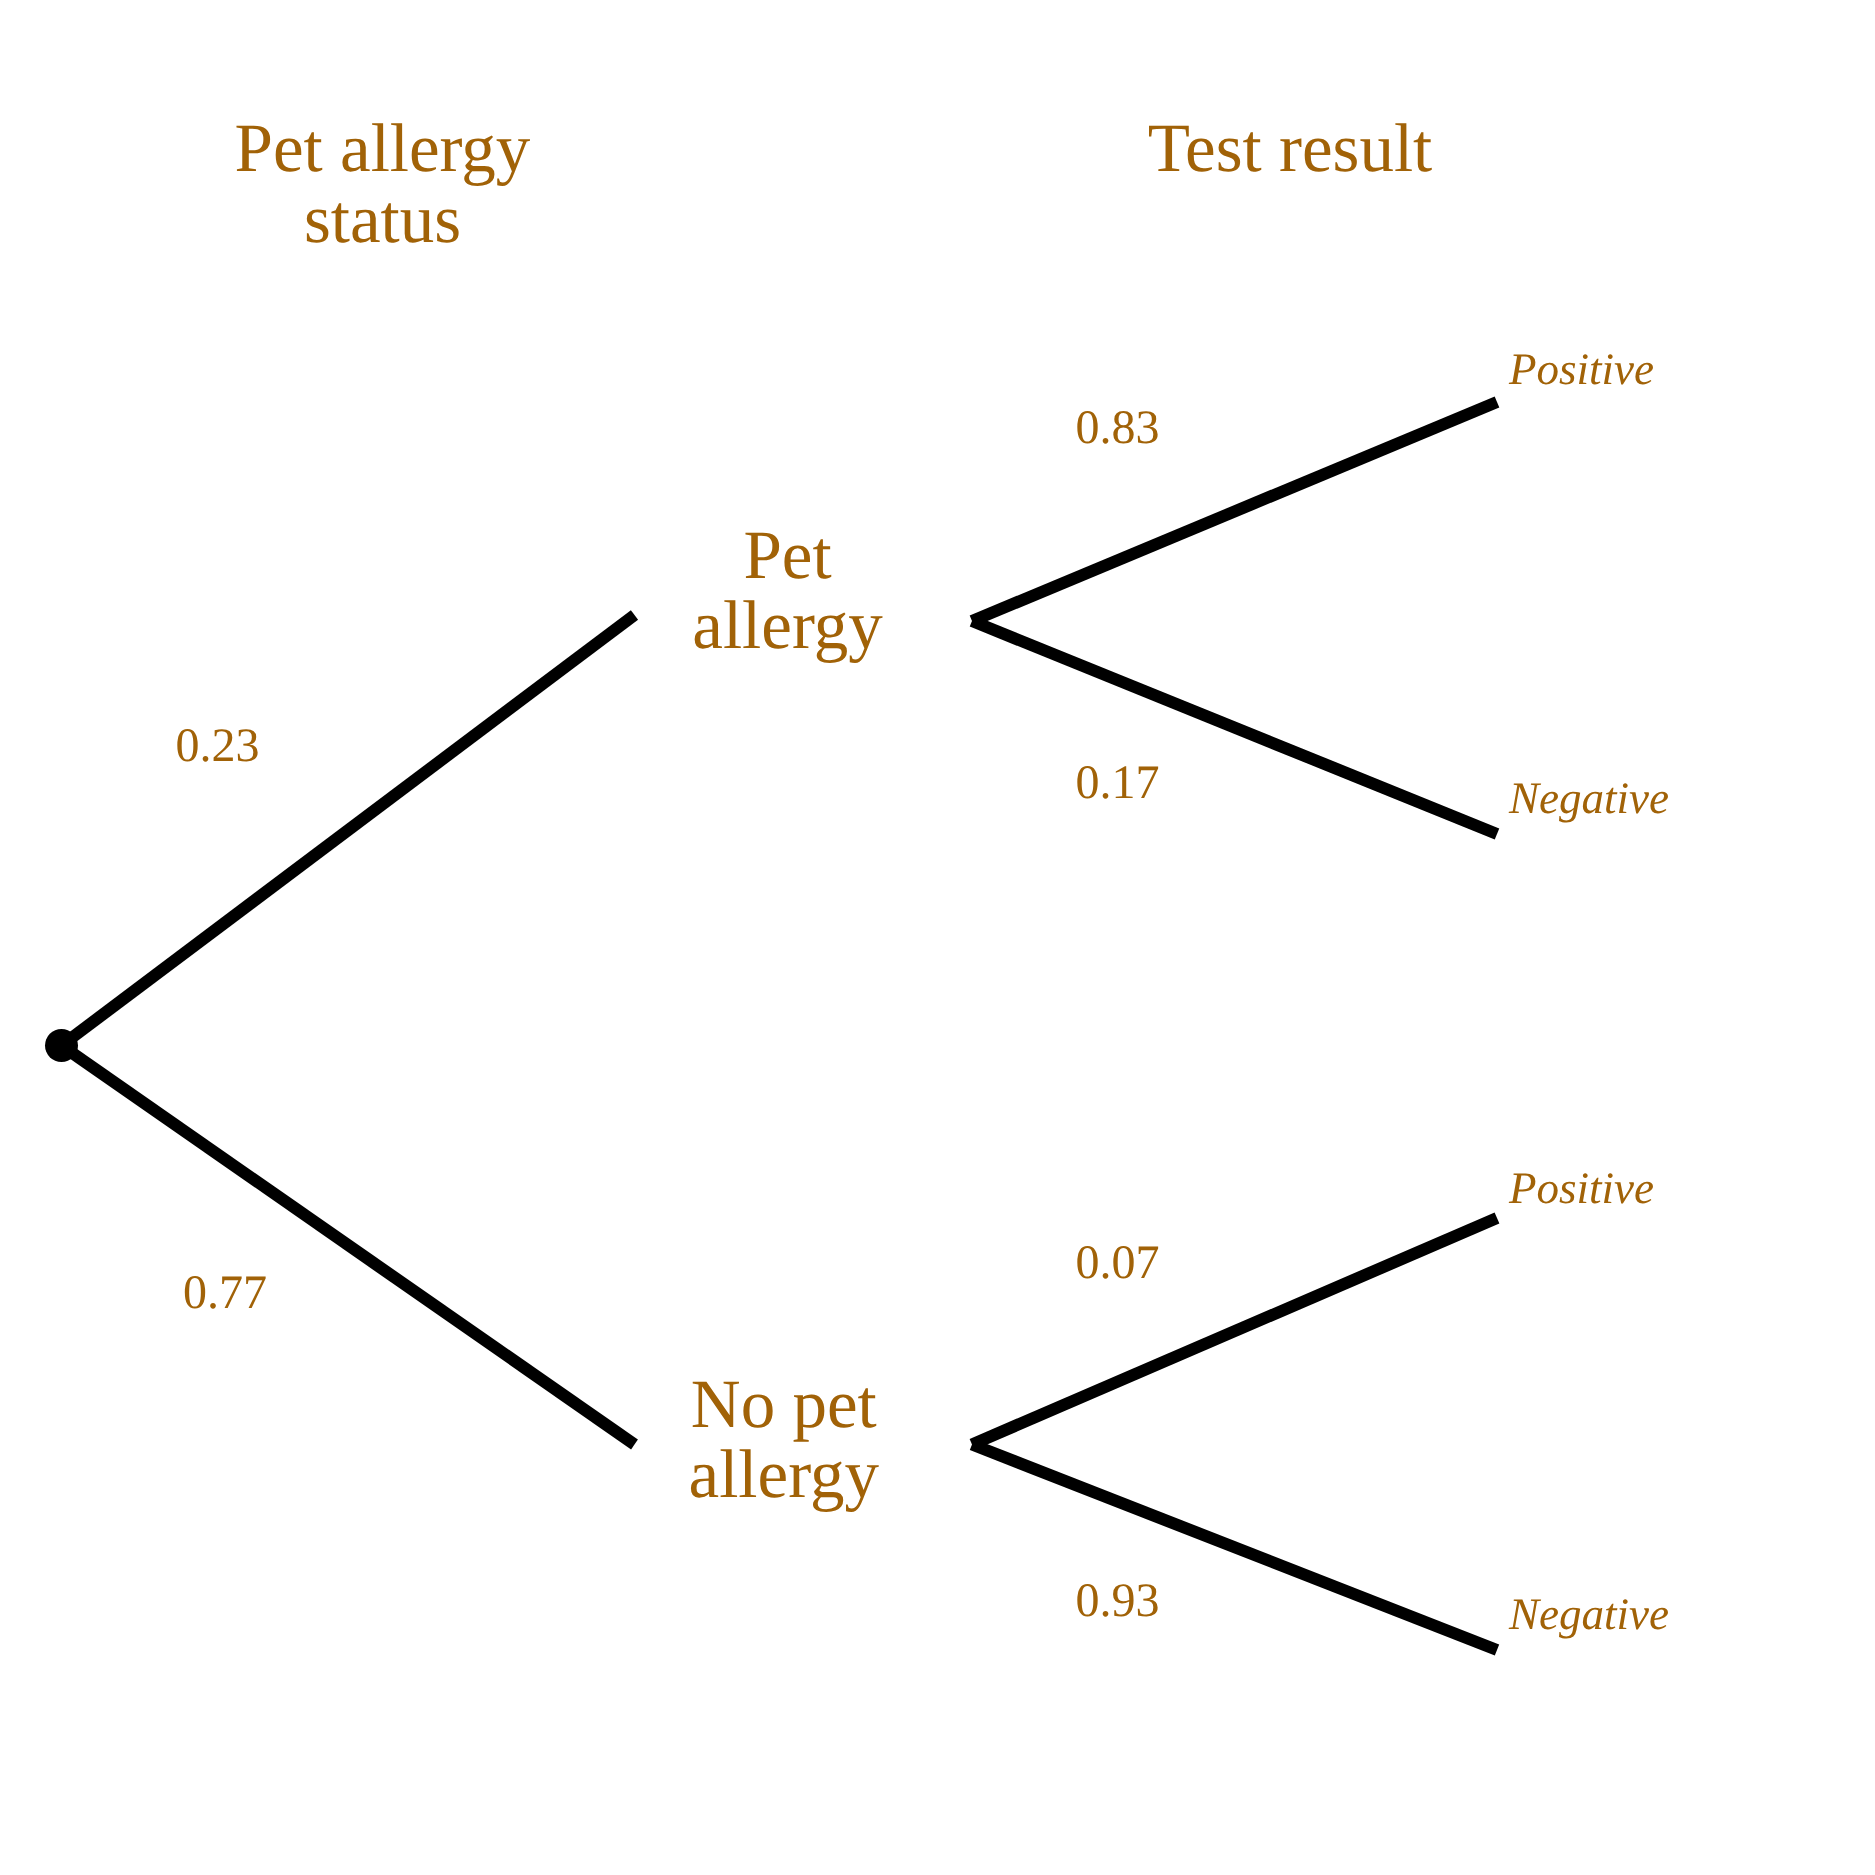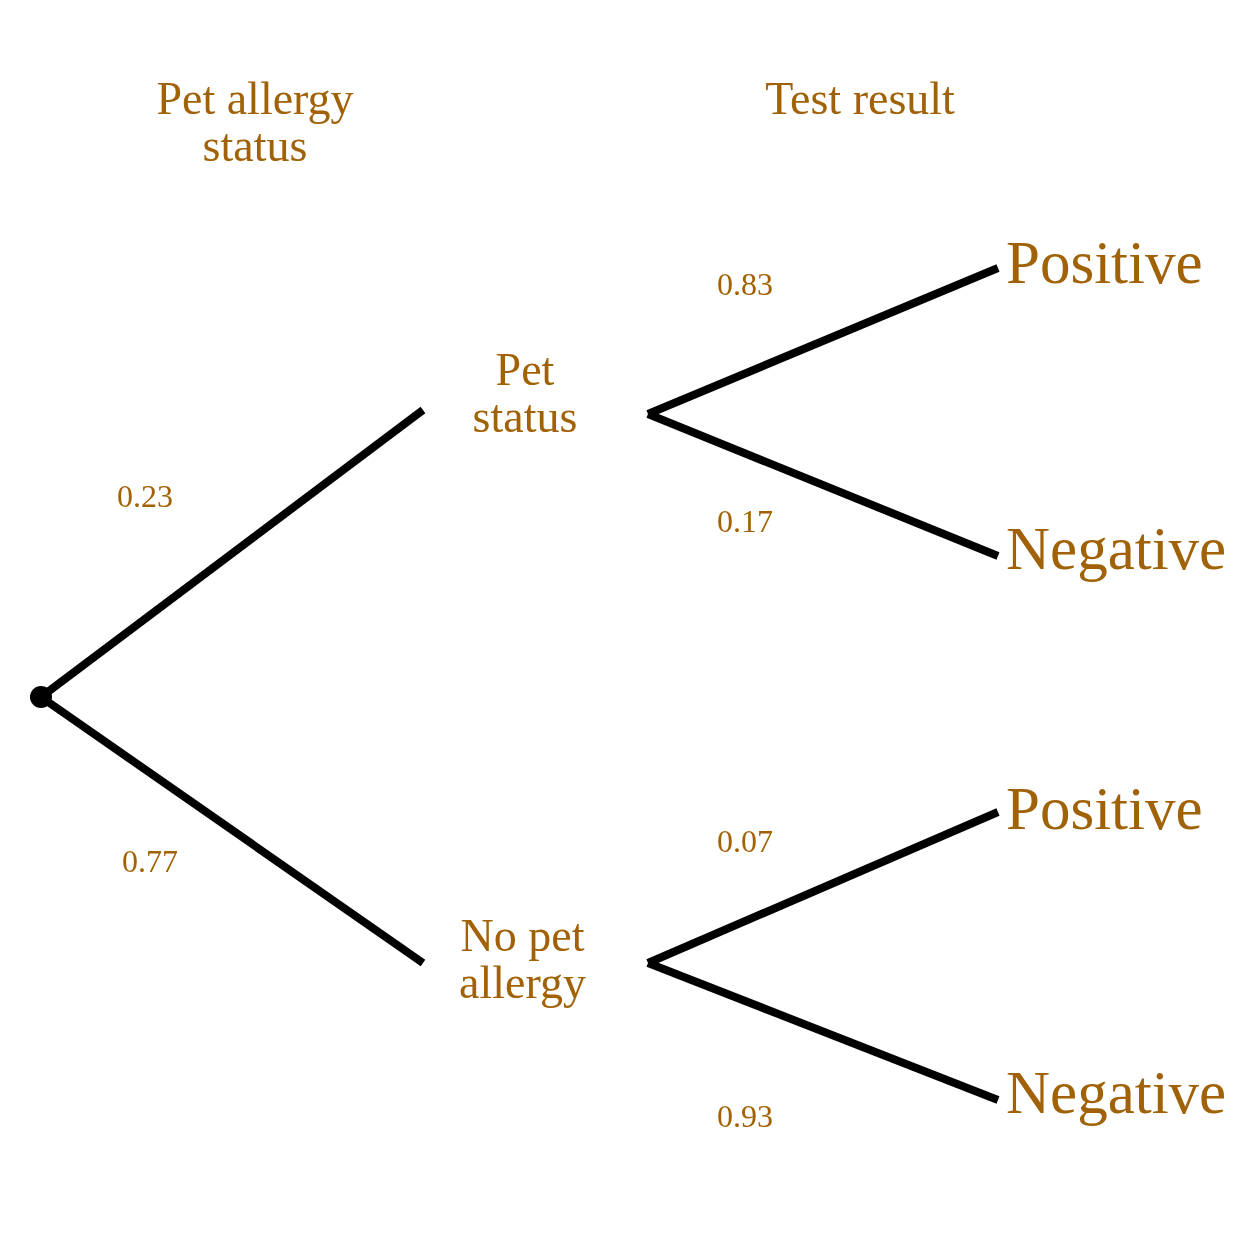--- a/index.html
+++ b/index.html
@@ -38,36 +38,37 @@
   }
   .node-label {
     font-size: 46px;
     text-align: center;
   }
   .prob-label {
     font-size: 32px;
     text-align: center;
   }
   .leaf-label {
-    font-size: 61px;
+    font-size: 30px;
     text-align: left;
+    font-style: italic;
   }
   
   #header-allergy   { left: 55px;  top: 76px;  width: 400px; }
   #header-test      { left: 690px; top: 76px;  width: 340px; }
   
   #node-pet-allergy    { left: 410px; top: 347px; width: 230px; }
   #node-no-pet-allergy { left: 400px; top: 913px; width: 245px; }
   
   #prob-023 { left: 55px;  top: 480px;  width: 180px; }
   #prob-077 { left: 60px;  top: 845px;  width: 180px; }
   #prob-083 { left: 655px; top: 268px;  width: 180px; }
   #prob-017 { left: 655px; top: 505px;  width: 180px; }
   #prob-007 { left: 655px; top: 825px;  width: 180px; }
-  #prob-093 { left: 655px; top: 1100px; width: 180px; }
+  #prob-093 { left: 655px; top: 1050px; width: 180px; }
   
   #leaf-pos-1 { left: 1006px; top: 232px;  width: 230px; }
   #leaf-neg-1 { left: 1006px; top: 518px;  width: 240px; }
   #leaf-pos-2 { left: 1006px; top: 778px;  width: 230px; }
   #leaf-neg-2 { left: 1006px; top: 1062px; width: 240px; }
 </style>
 </head>
 <body>
 
 <div id="tree-diagram">
@@ -87,21 +88,21 @@
   </svg>
 
   <div class="lbl col-header" id="header-allergy">Pet allergy
 status</div>
   <div class="lbl col-header" id="header-test">Test result</div>
 
   <div class="lbl prob-label" id="prob-023">0.23</div>
   <div class="lbl prob-label" id="prob-077">0.77</div>
 
   <div class="lbl node-label" id="node-pet-allergy">Pet
-status</div>
+allergy</div>
   <div class="lbl node-label" id="node-no-pet-allergy">No pet
 allergy</div>
 
   <div class="lbl prob-label" id="prob-083">0.83</div>
   <div class="lbl prob-label" id="prob-017">0.17</div>
   <div class="lbl prob-label" id="prob-007">0.07</div>
   <div class="lbl prob-label" id="prob-093">0.93</div>
 
   <div class="lbl leaf-label" id="leaf-pos-1">Positive</div>
   <div class="lbl leaf-label" id="leaf-neg-1">Negative</div>

